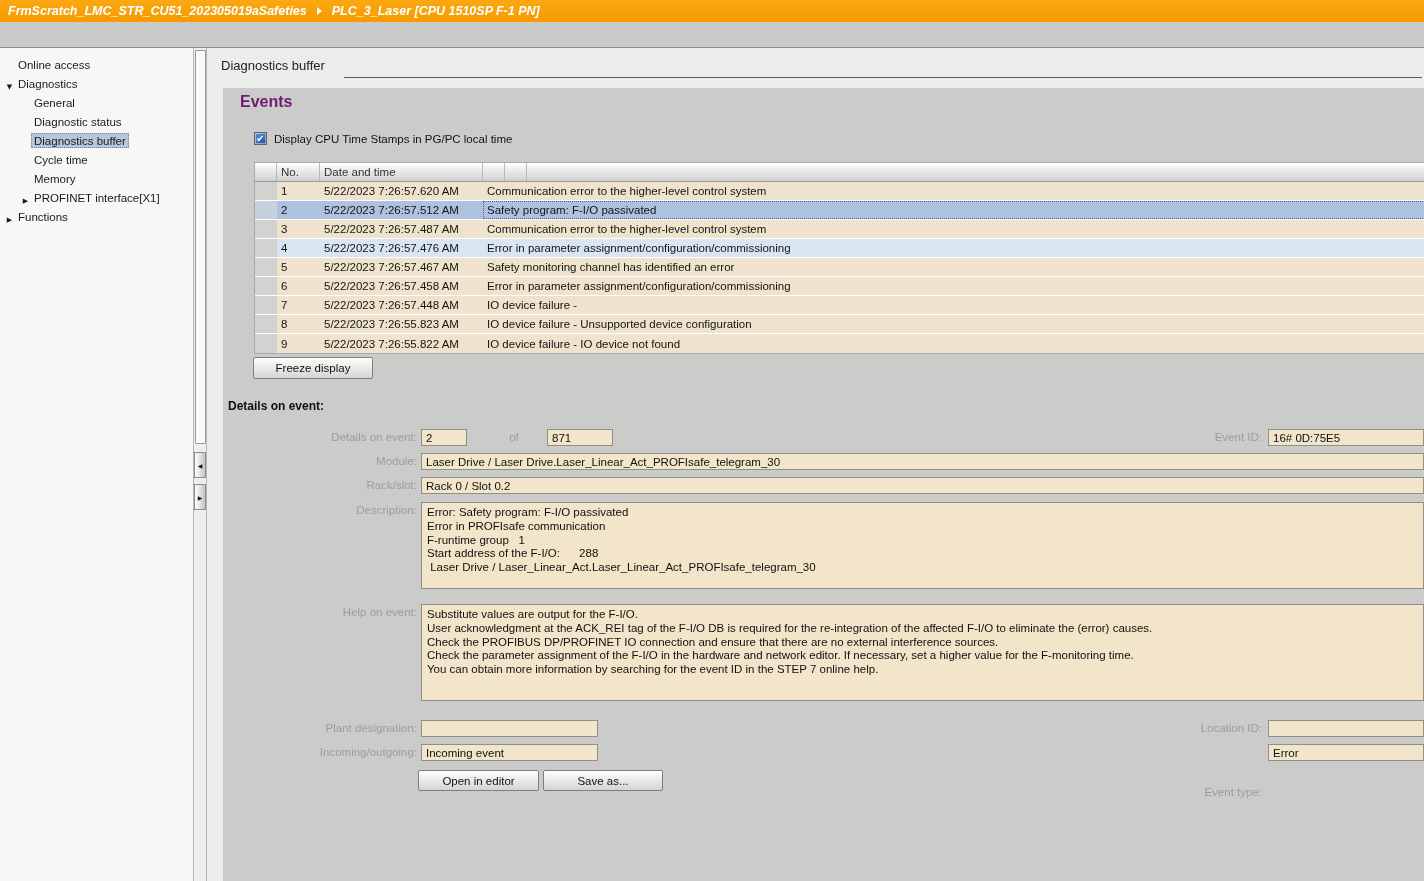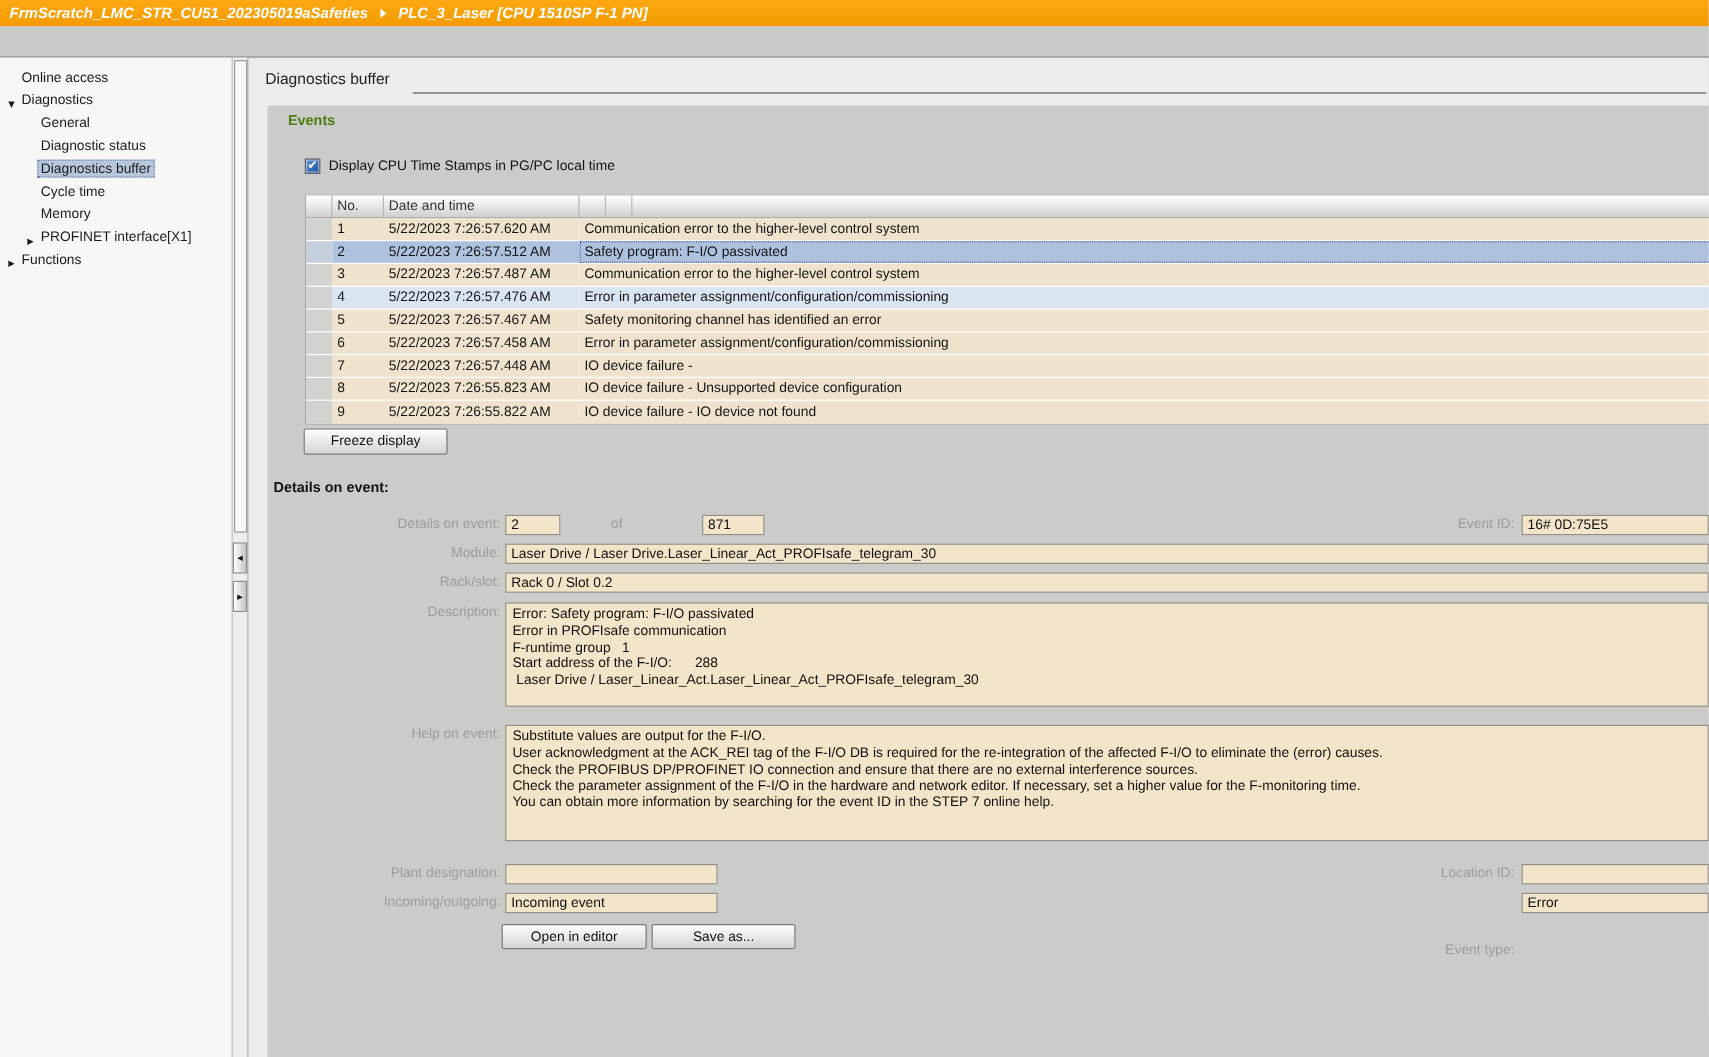--- a/index.html
+++ b/index.html
@@ -28,21 +28,21 @@
   .vscroll{position:absolute;left:194px;top:48px;width:13px;bottom:0;background:#eeeeec;border-right:1px solid #b5b5b3;box-sizing:border-box;}
   .vthumb{position:absolute;left:1px;top:2px;width:9px;height:392px;background:#f8f8f7;border:1px solid #9a9a98;border-radius:1px;}
   .split-btn{position:absolute;left:0;width:12px;height:26px;background:linear-gradient(90deg,#ffffff,#c4c4c2);border:1px solid #8e8e8c;box-sizing:border-box;display:flex;align-items:center;justify-content:center;font-size:6px;color:#111;font-family:"DejaVu Sans",sans-serif;}
   .split-left{top:404px;}
   .split-right{top:436px;}
   
   .page-title{position:absolute;left:221px;top:58px;font-size:13px;color:#222;}
   .title-rule{position:absolute;left:344px;top:77px;right:2px;height:1px;background:#5a5a58;}
   
   .panel{position:absolute;left:223px;top:88px;right:0;bottom:0;background:#cbcbc9;}
-  .events-heading{position:absolute;left:240px;top:93px;font-size:12px;font-weight:bold;color:#4d7c0f;}
+  .events-heading{position:absolute;left:240px;top:93px;font-size:16px;font-weight:bold;color:#701a75;}
   
   .cb-row{position:absolute;left:254px;top:132px;display:flex;align-items:center;gap:7px;}
   .checkbox{width:13px;height:13px;border:1px solid #63636a;box-sizing:border-box;background:#e8e8e8;display:flex;align-items:center;justify-content:center;color:#fff;font-size:10px;font-weight:bold;font-family:"DejaVu Sans",sans-serif;}
   .checkbox.checked{background:linear-gradient(135deg,#5d97d8,#1e4f9e);box-shadow:inset 0 0 0 1px rgba(255,255,255,.45);}
   .cb-label{font-size:11.5px;color:#111;}
   
   .ev-table{position:absolute;left:254px;top:162px;width:1386px;border:1px solid #a8a8a6;box-sizing:border-box;background:#fff;}
   .thead{display:flex;height:19px;background:linear-gradient(#ffffff,#cfcfcd);border-bottom:1px solid #9a9a98;box-sizing:border-box;}
   .th{box-sizing:border-box;border-right:1px solid #b8b8b6;font-size:11.5px;color:#333;display:flex;align-items:center;padding-left:4px;overflow:hidden;}
   .c-gut{width:22px;min-width:22px;padding-left:0;}
@@ -394,21 +394,21 @@
   </div>
 </div>
 
 <div class="btn btn-freeze">Freeze display</div>
 
 <div class="details-heading">Details on event:</div>
 
 <div class="flabel lcol" style="top:429px;">Details on event:</div>
 <div class="ffield" style="left:421px;top:429px;width:46px;">2</div>
 <div class="of-label">of</div>
-<div class="ffield" style="left:547px;top:429px;width:52px;margin-left:38px;">871</div>
+<div class="ffield" style="left:547px;top:429px;width:66px;">871</div>
 <div class="flabel rcol" style="top:429px;">Event ID:</div>
 <div class="ffield" style="left:1268px;top:429px;right:0;">16# 0D:75E5</div>
 
 <div class="flabel lcol" style="top:453px;">Module:</div>
 <div class="ffield" style="left:421px;top:453px;right:0;">Laser Drive / Laser Drive.Laser_Linear_Act_PROFIsafe_telegram_30</div>
 
 <div class="flabel lcol" style="top:477px;">Rack/slot:</div>
 <div class="ffield" style="left:421px;top:477px;right:0;">Rack 0 / Slot 0.2</div>
 
 <div class="flabel lcol" style="top:502px;">Description:</div>

